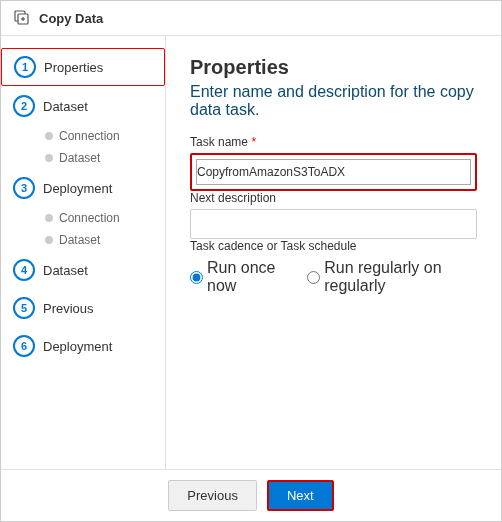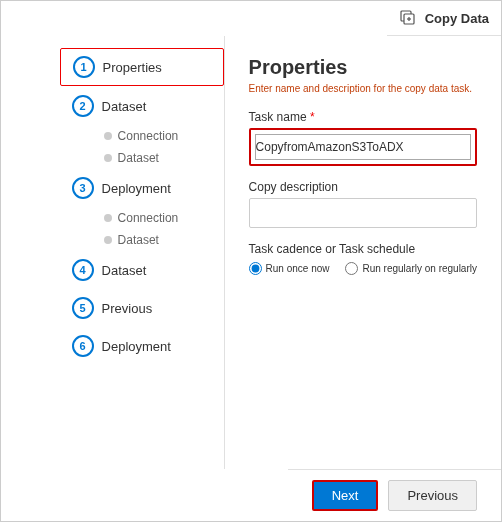--- a/index.html
+++ b/index.html
@@ -13,21 +13,20 @@
       min-height: 100vh;
     }
     .app-window {
       width: 502px;
       height: 522px;
       background: #fff;
       border: 1px solid #ccc;
       display: flex;
       flex-direction: column;
       overflow: hidden;
-      align-items: flex-end;
     }
     .title-bar {
       background: #fff;
       border-bottom: 1px solid #e0e0e0;
       padding: 8px 12px;
       display: flex;
       align-items: center;
       gap: 8px;
       font-size: 13px;
       font-weight: 600;
@@ -118,26 +117,25 @@
       flex-direction: column;
       overflow-y: auto;
     }
     .panel-title {
       font-size: 20px;
       font-weight: 600;
       color: #333;
       margin-bottom: 4px;
     }
     .panel-subtitle {
-      font-size: 10px;
-      color: #c2410c;
+      font-size: 16px;
+      color: #0c4a6e;
       margin-bottom: 16px;
     }
     .field-group {
-      margin-bottom: 14px;
     }
     .field-label {
       font-size: 12px;
       color: #333;
       margin-bottom: 4px;
       font-weight: 500;
     }
     .field-label .required {
       color: #e00;
     }
@@ -180,21 +178,21 @@
     .radio-option {
       display: flex;
       align-items: center;
       gap: 4px;
       cursor: pointer;
     }
     .radio-option input[type="radio"] {
       accent-color: #0078d4;
     }
     .radio-label {
-      font-size: 10px;
+      font-size: 16px;
       color: #333;
     }
     
     .footer {
       border-top: 1px solid #e0e0e0;
       padding: 10px 24px;
       display: flex;
       justify-content: center;
       gap: 10px;
       background: #fff;
@@ -301,21 +299,21 @@
         <div class="field-label">
           <span>Task name</span>
           <span class="required"> *</span>
         </div>
         <div class="task-name-container">
           <input class="task-name-input" type="text" value="CopyfromAmazonS3ToADX" style="">
         </div>
       </div>
 
       <div class="field-group">
-        <div class="field-label">Copy description</div>
+        <div class="field-label">Next description</div>
         <input class="task-desc-input" type="text" value="" style="">
       </div>
 
       <div class="field-group">
         <div class="cadence-label">Task cadence or Task schedule</div>
         <div class="radio-group">
           <label class="radio-option">
             <input type="radio" name="cadence" checked="" style="">
             <span class="radio-label">Run once now</span>
           </label>
@@ -324,16 +322,16 @@
             <span class="radio-label">Run regularly on regularly</span>
           </label>
         </div>
       </div>
 
       <div class="spacer"></div>
     </div>
   </div>
 
   <div class="footer">
+    <button class="btn btn-previous">Previous</button>
     <button class="btn btn-primary">Next</button>
-    <button class="btn btn-previous">Previous</button>
   </div>
 </div>
 
 </body></html>

